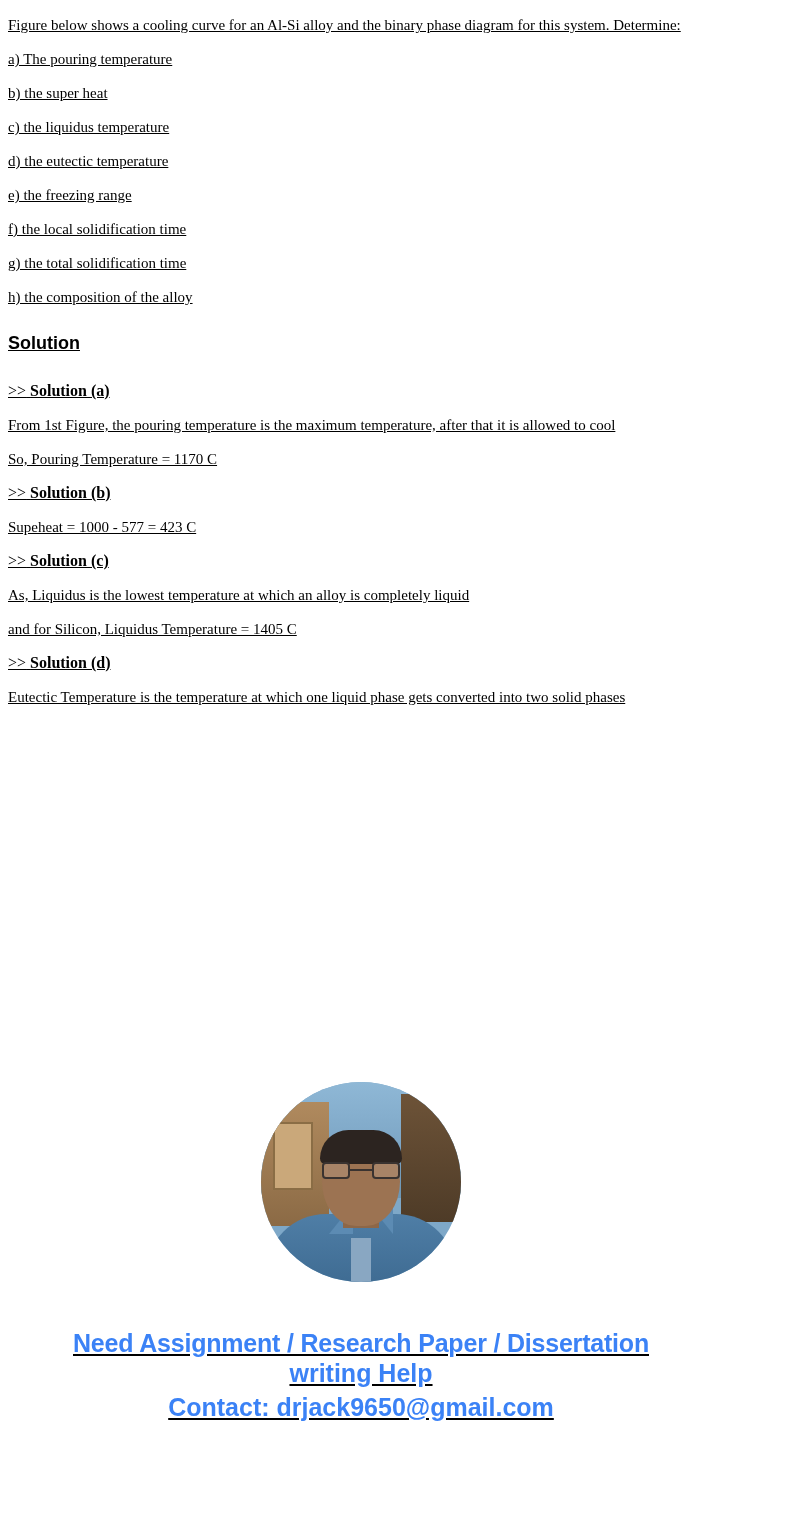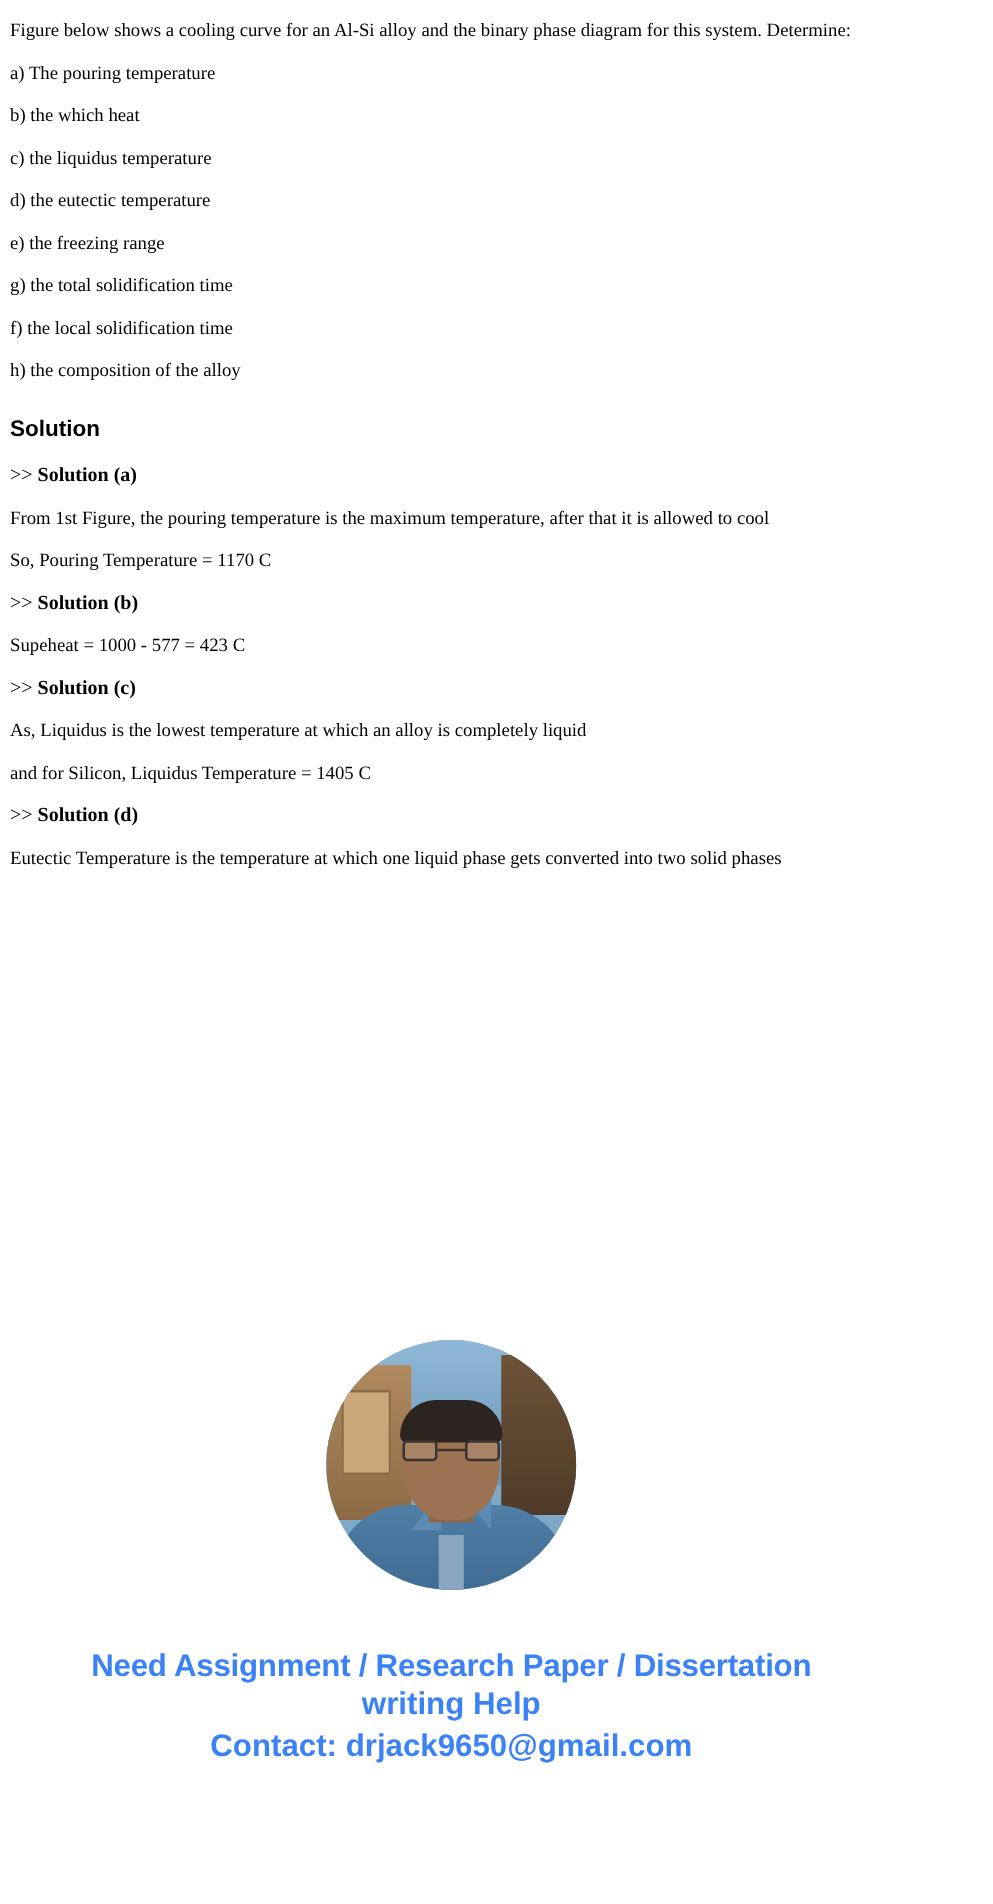--- a/index.html
+++ b/index.html
@@ -11,39 +11,40 @@
     width: 794px;
     min-height: 1523px;
     font-family: "Liberation Serif", serif;
     color: #000000;
     position: relative;
   }
   .page {
     width: 722px;
     box-sizing: border-box;
     padding: 0 8px;
+    text-decoration: underline;
   }
   .q-line {
     font-family: "Liberation Serif", serif;
     font-size: 15px;
     line-height: 34px;
     color: #000;
     margin: 0;
     padding: 0;
     white-space: pre-wrap;
   }
   .q-intro {
     margin-top: 8px;
   }
   .sol-heading {
     font-family: "Liberation Sans", sans-serif;
     font-size: 18px;
     font-weight: bold;
     line-height: 30px;
-    margin: 14px 0 6px 0;
+    margin: 14px 0 16px 0;
     color: #000;
   }
   .sol-sub {
     font-family: "Liberation Serif", serif;
     font-size: 16px;
     line-height: 34px;
     margin: 0;
   }
   .sol-sub .marker {
     font-weight: normal;
@@ -213,26 +214,26 @@
   }
 </style>
 </head>
 <body>
 
 <div class="page">
 
   <div class="q-line q-intro">Figure below shows a cooling curve for an Al-Si alloy and the binary phase diagram for this system. Determine:</div>
 
   <div class="q-line">a) The pouring temperature</div>
-  <div class="q-line">b) the which heat</div>
+  <div class="q-line">b) the super heat</div>
   <div class="q-line">c) the liquidus temperature</div>
   <div class="q-line">d) the eutectic temperature</div>
   <div class="q-line">e) the freezing range</div>
+  <div class="q-line">f) the local solidification time</div>
   <div class="q-line">g) the total solidification time</div>
-  <div class="q-line">f) the local solidification time</div>
   <div class="q-line">h) the composition of the alloy</div>
 
   <div class="sol-heading">Solution</div>
 
   <div class="sol-sub">
     <span class="marker">&gt;&gt;</span>
     <span class="label">Solution (a)</span>
   </div>
   <div class="sol-body">From 1st Figure, the pouring temperature is the maximum temperature, after that it is allowed to cool</div>
   <div class="sol-body">So, Pouring Temperature = 1170 C</div>

